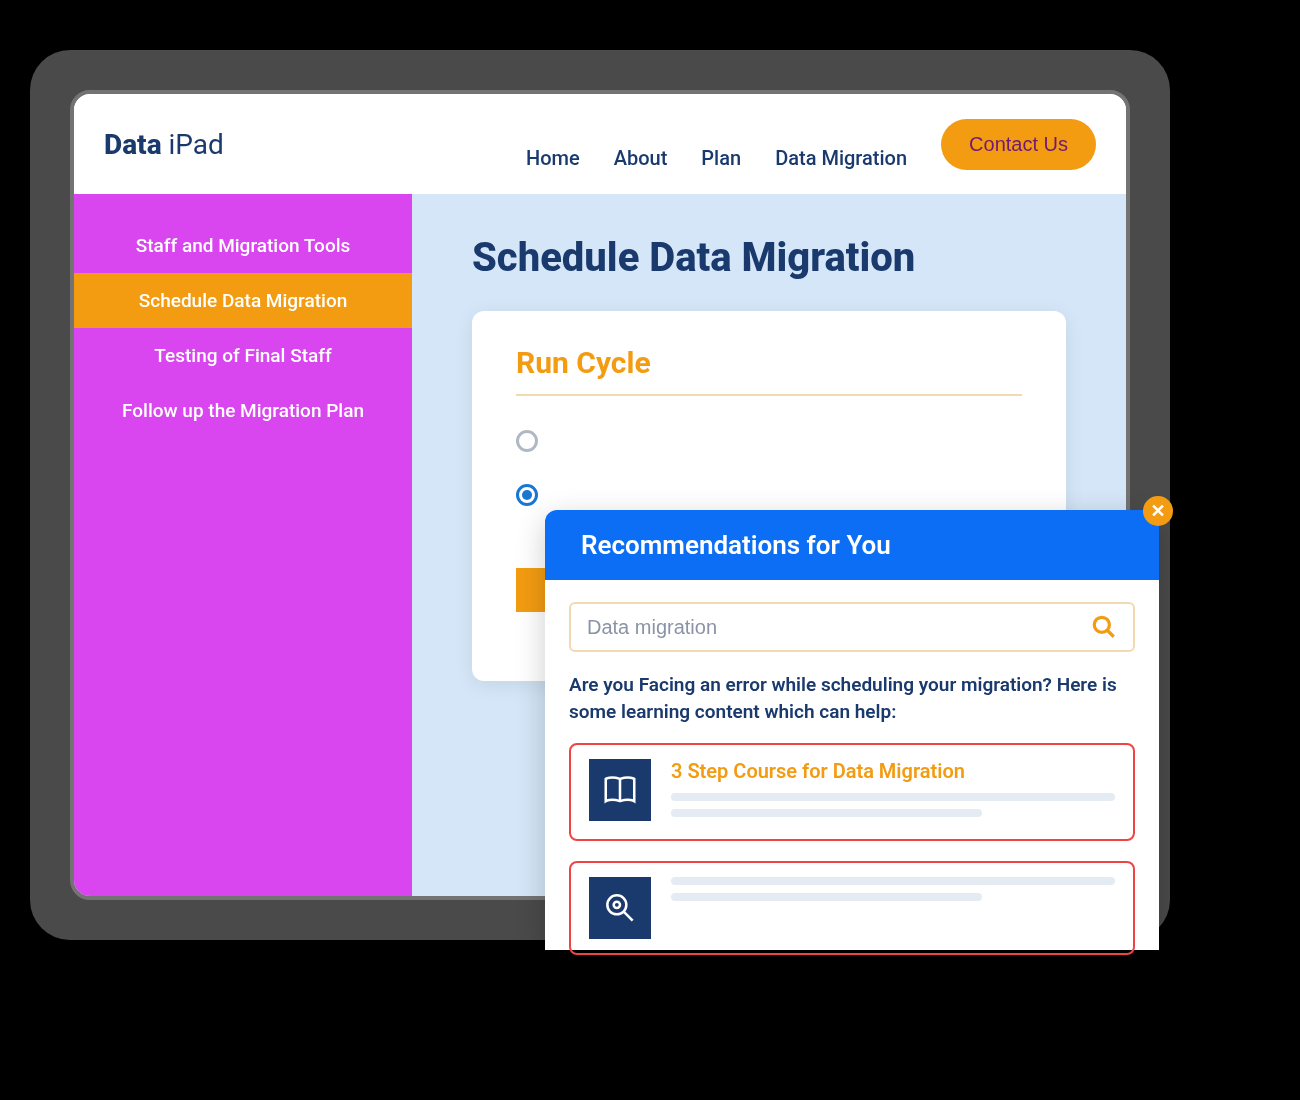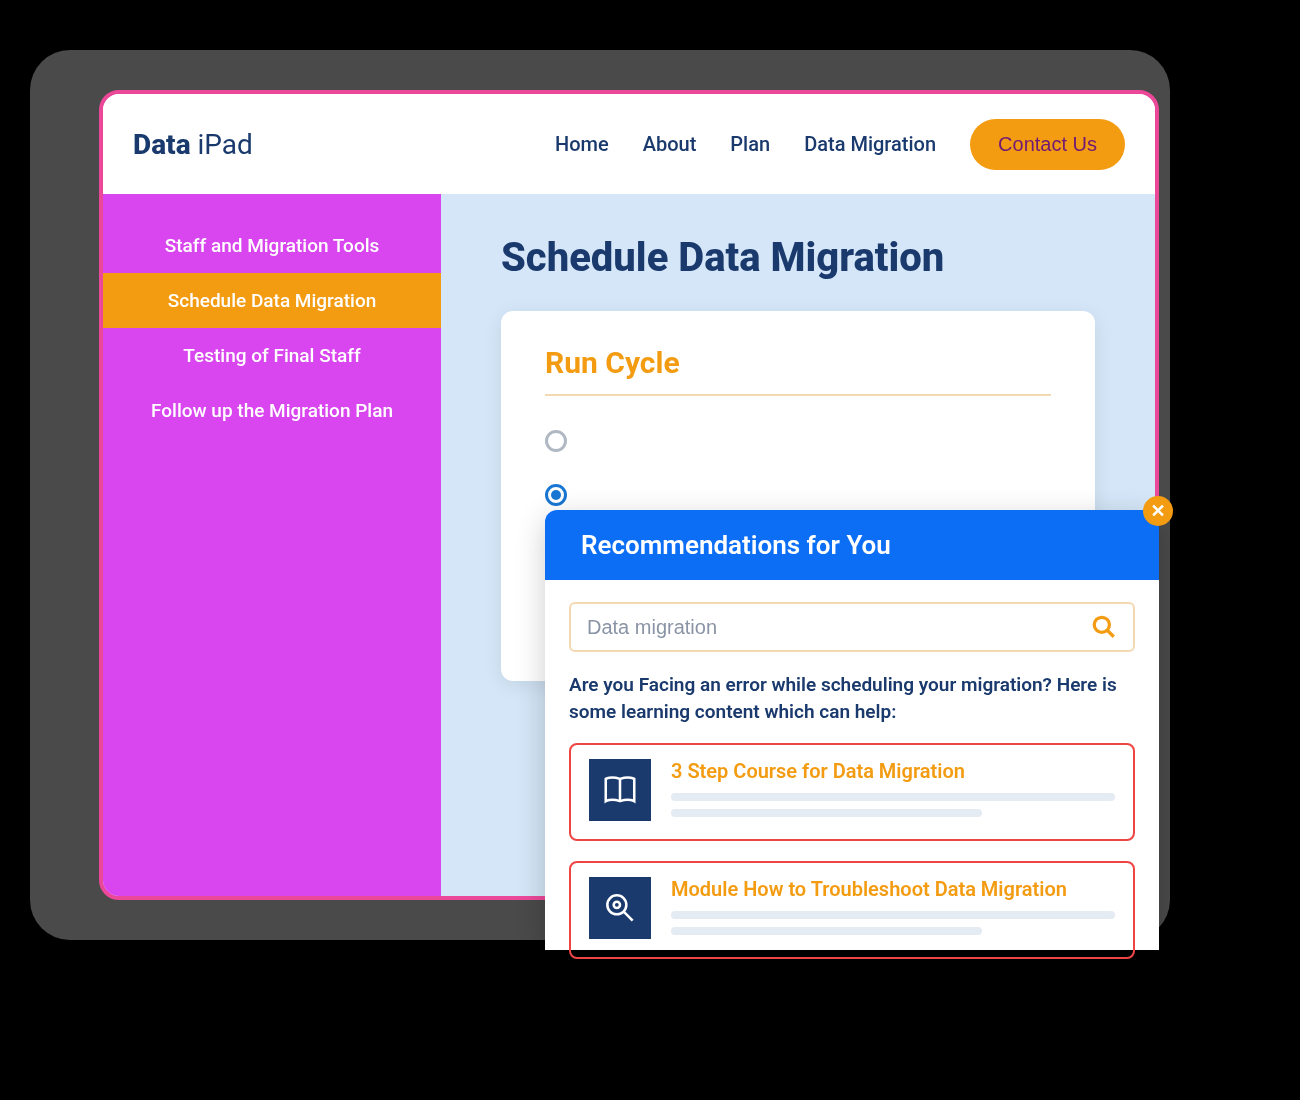--- a/index.html
+++ b/index.html
@@ -17,36 +17,35 @@
     height: 890px;
     background: #4a4a4a;
     border-radius: 40px;
     padding: 40px;
   }
   .app-window {
     width: 100%;
     height: 100%;
     background: #d4e6f7;
     border-radius: 20px;
-    border: 4px solid #ec4899;
+    border: 4px solid #737373;
     overflow: hidden;
     position: relative;
-    margin-left: 29px;
   }
   .header {
     background: #fff;
     height: 100px;
     display: flex;
     align-items: center;
     padding: 0 30px;
   }
   .logo { font-size: 28px; color: #1a3a6e; }
   .logo .bold { font-weight: 800; }
   .logo .light { font-weight: 400; }
-  .nav { margin-left: auto; display: flex; align-items: center; gap: 34px; }
+  .nav { margin-left: auto; display: flex; align-items: flex-end; gap: 34px; }
   .nav a { color: #1a3a6e; font-size: 20px; font-weight: 500; text-decoration: none; cursor: pointer; }
   .nav .contact-btn {
     background: #f39c12;
     color: #701a75;
     border: none;
     border-radius: 28px;
     padding: 14px 28px;
     font-size: 20px;
     font-weight: 500;
     cursor: pointer;
@@ -246,21 +245,20 @@
 
       <div class="rec-card">
         <div class="rec-icon">
           <svg width="38" height="38" viewBox="0 0 24 24" fill="none" stroke="#fff" stroke-width="1.6">
             <circle cx="10" cy="10" r="6"></circle>
             <line x1="20" y1="20" x2="14.5" y2="14.5"></line>
             <circle cx="10" cy="10" r="2"></circle>
           </svg>
         </div>
         <div class="rec-content">
-          <div class="rec-title">Module How to Troubleshoot Data Migration</div>
           <div class="skel long"></div>
           <div class="skel short"></div>
         </div>
       </div>
 
     </div>
   </div>
 
 </div>
 

